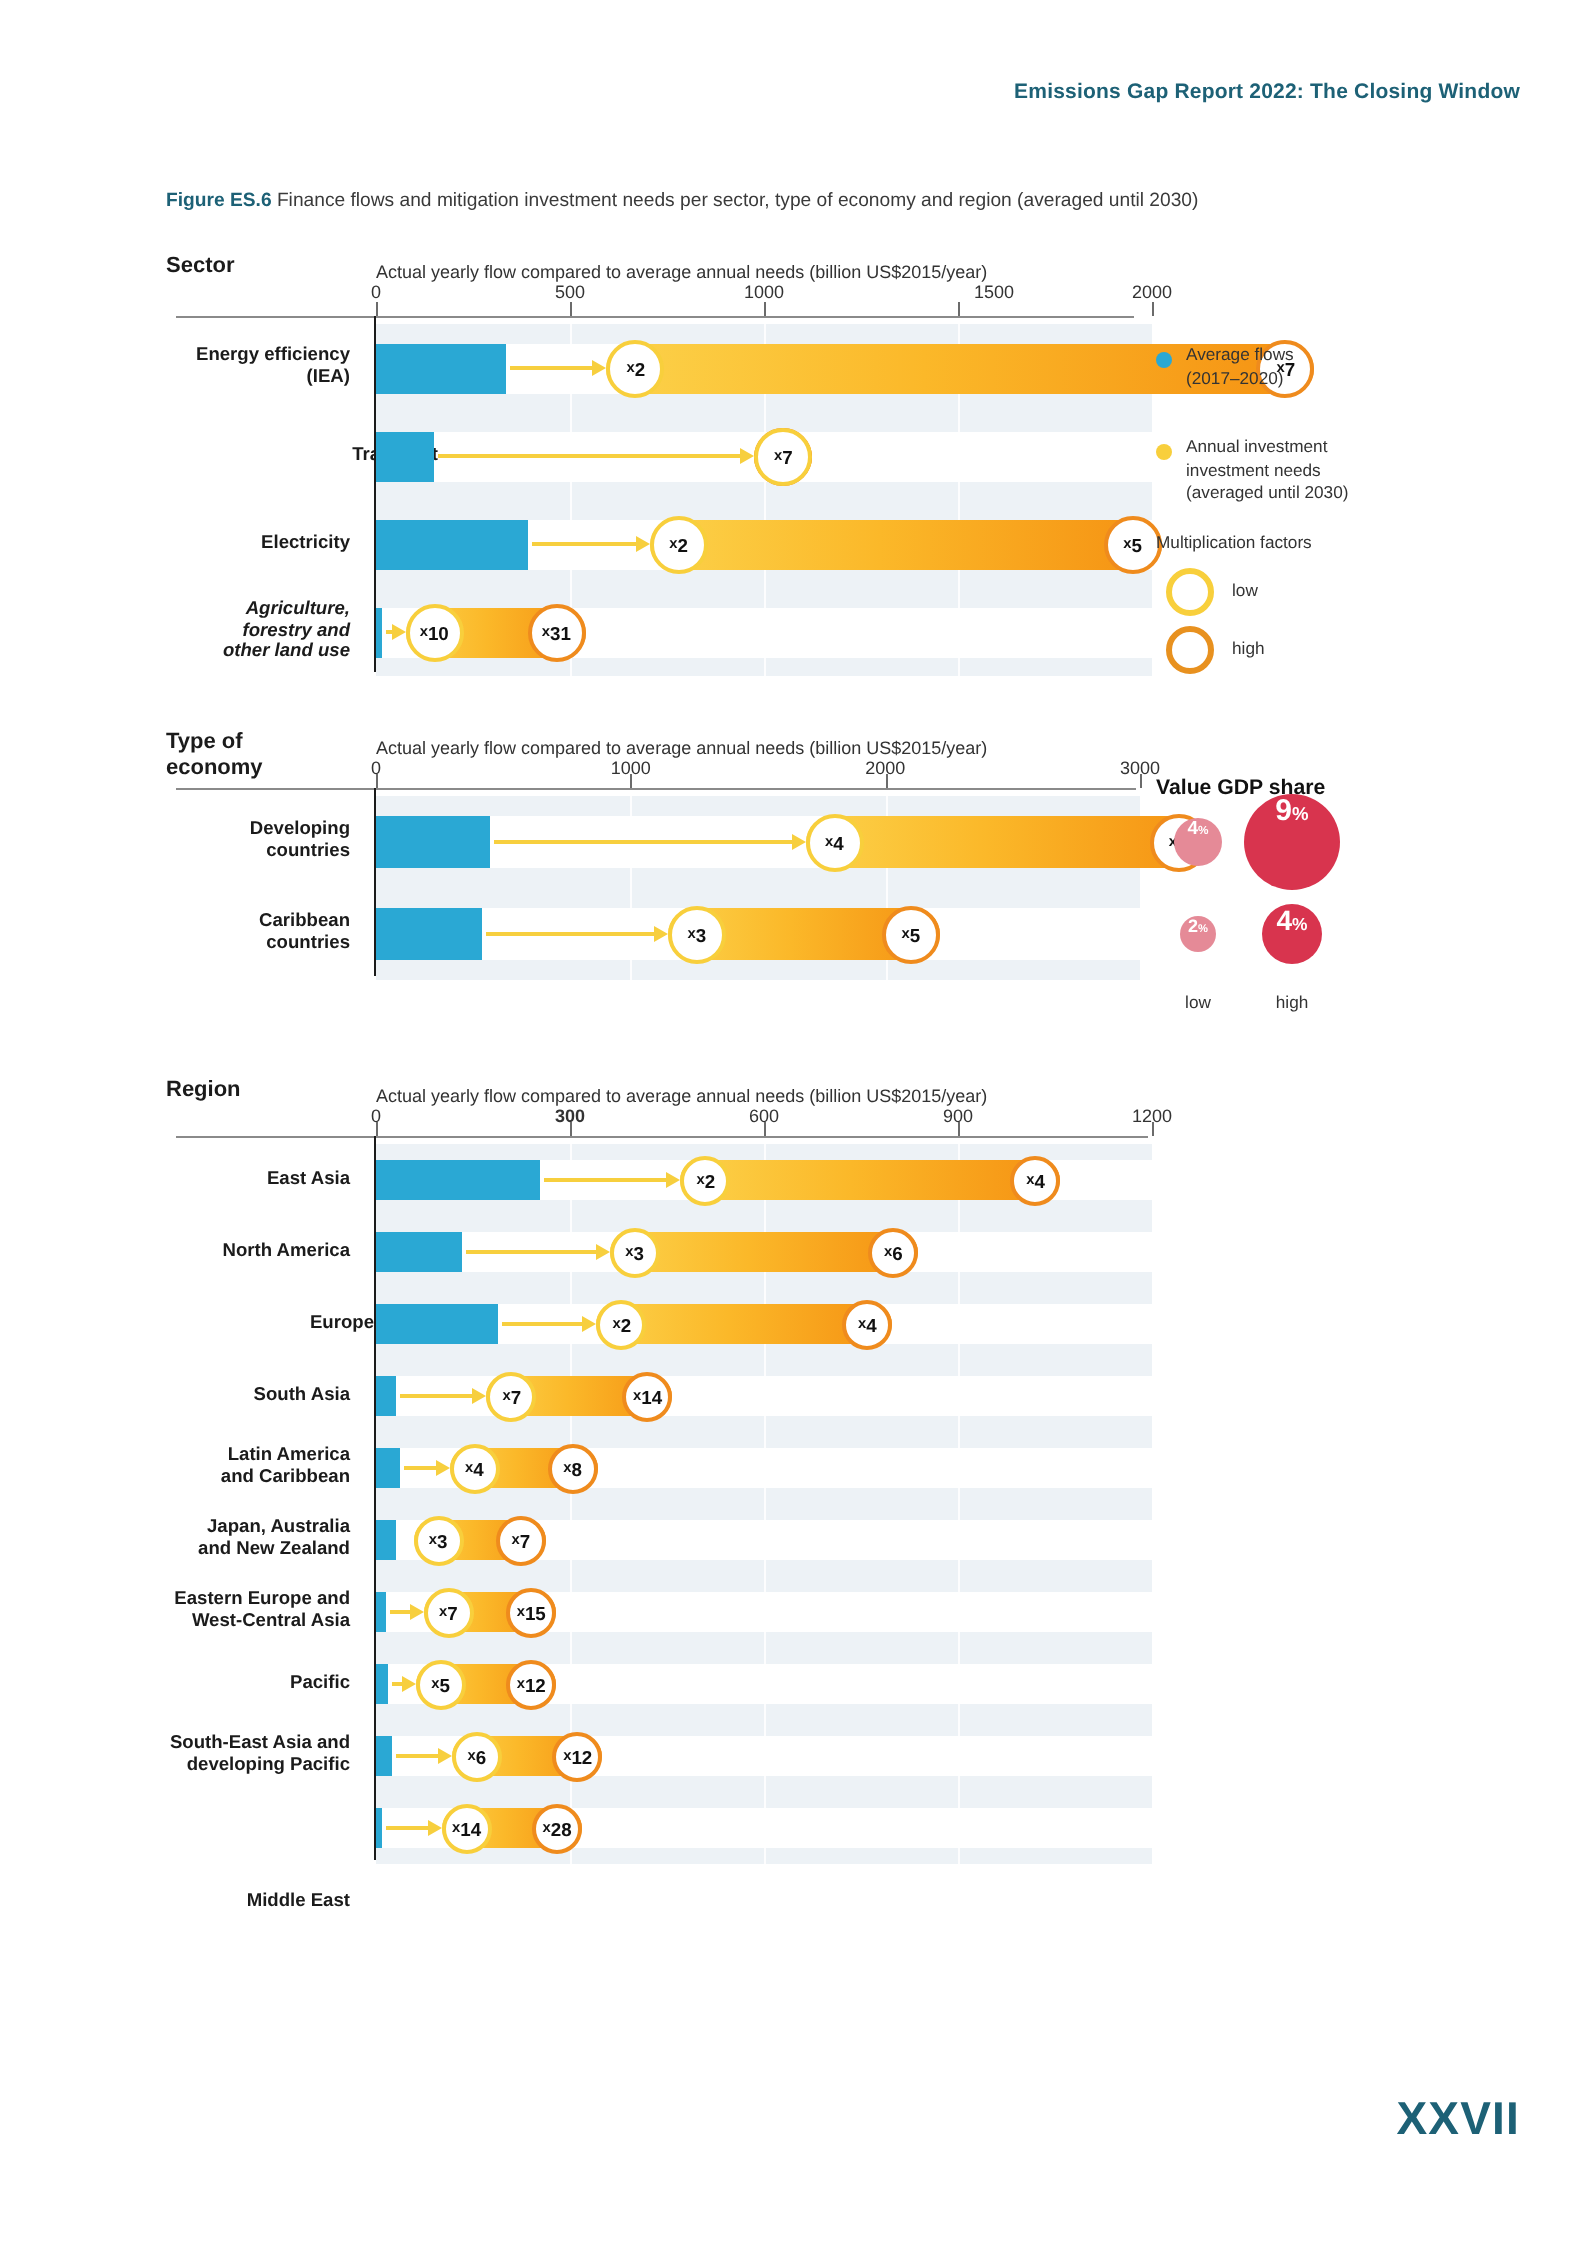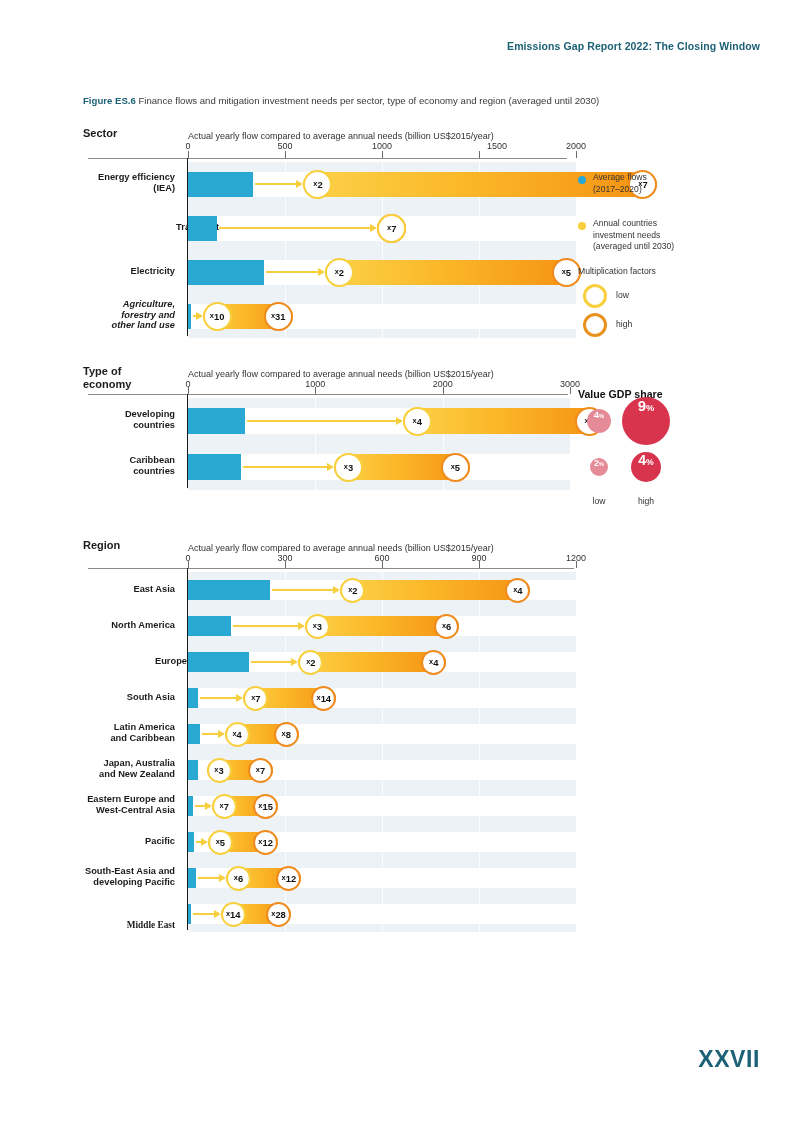--- a/index.html
+++ b/index.html
@@ -248,21 +248,21 @@
       <span class="pct">%</span>
     </div>
     <div class="gdp-cap" style="left: 599px; top: 496px;">low</div>
     <div class="gdp-cap" style="left: 646px; top: 496px;">high</div>
     <div class="panel-title" style="left: 83px; top: 539px;">
       <div>Region</div>
     </div>
     <div class="axis-title" style="left: 188px; top: 543px;">Actual yearly flow compared to average annual needs (billion US$2015/year)</div>
     <div class="tick-label" style="left: 188px; top: 553px;">0</div>
     <div class="tick-mark" style="left: 188px; top: 561px; height: 7px;"></div>
-    <div class="tick-label" style="left: 285px; top: 553px;">300</div>
+    <div class="tick-label" style="left: 285px; top: 553px; font-weight: bold;">300</div>
     <div class="tick-mark" style="left: 285px; top: 561px; height: 7px;"></div>
     <div class="tick-label" style="left: 382px; top: 553px;">600</div>
     <div class="tick-mark" style="left: 382px; top: 561px; height: 7px;"></div>
     <div class="tick-label" style="left: 479px; top: 553px;">900</div>
     <div class="tick-mark" style="left: 479px; top: 561px; height: 7px;"></div>
     <div class="tick-label" style="left: 576px; top: 553px;">1200</div>
     <div class="tick-mark" style="left: 576px; top: 561px; height: 7px;"></div>
     <div class="axis-rule" style="left: 88px; top: 568px; width: 486px;"></div>
     <div class="plot" style="left: 188px; top: 572px; width: 388px; height: 360px;"></div>
     <div class="gridline" style="left: 285px; top: 572px; height: 360px;"></div>
@@ -410,21 +410,21 @@
     <div class="arrowhead" style="left: 218.94px; top: 873.5px;"></div>
     <div class="marker high" style="left: 276.38px; top: 865.5px; width: 25px; height: 25px;">
       <span class="mx">x</span>
       <span>12</span>
     </div>
     <div class="marker low" style="left: 225.94px; top: 865.5px; width: 25px; height: 25px;">
       <span class="mx">x</span>
       <span>6</span>
     </div>
     <div class="track" style="left: 188px; top: 904px; width: 388px; height: 20px;"></div>
-    <div class="rowlabel" style="left: 0px; width: 175px; top: 920px; font-family: Liberation Serif, serif;">
+    <div class="rowlabel" style="left: 0px; width: 175px; top: 945px;">
       <div>Middle East</div>
     </div>
     <div class="needbar" style="left: 220.767px; top: 904px; width: 70.2667px; height: 20px;"></div>
     <div class="bluebar" style="left: 188px; top: 904px; width: 3.23333px; height: 20px;"></div>
     <div class="arrow" style="left: 193.233px; top: 913px; width: 20.5333px;"></div>
     <div class="arrowhead" style="left: 213.767px; top: 909.5px;"></div>
     <div class="marker high" style="left: 266.033px; top: 901.5px; width: 25px; height: 25px;">
       <span class="mx">x</span>
       <span>28</span>
     </div>
@@ -432,21 +432,21 @@
       <span class="mx">x</span>
       <span>14</span>
     </div>
     <div class="legend-dot" style="left: 578px; top: 176px; background: rgb(42, 168, 212);"></div>
     <div class="legend-text" style="left: 593px; top: 172px;">
       <div>Average flows</div>
       <div>(2017–2020)</div>
     </div>
     <div class="legend-dot" style="left: 578px; top: 222px; background: rgb(248, 207, 60);"></div>
     <div class="legend-text" style="left: 593px; top: 218px;">
-      <div>Annual countries</div>
+      <div>Annual investment</div>
       <div>investment needs</div>
       <div>(averaged until 2030)</div>
     </div>
     <div class="legend-head" style="left: 578px; top: 266px;">Multiplication factors</div>
     <div class="legend-ring low" style="left: 583px; top: 284px;"></div>
     <div class="legend-text" style="left: 616px; top: 290px;">low</div>
     <div class="legend-ring high" style="left: 583px; top: 313px;"></div>
     <div class="legend-text" style="left: 616px; top: 319px;">high</div>
   </div>
 

